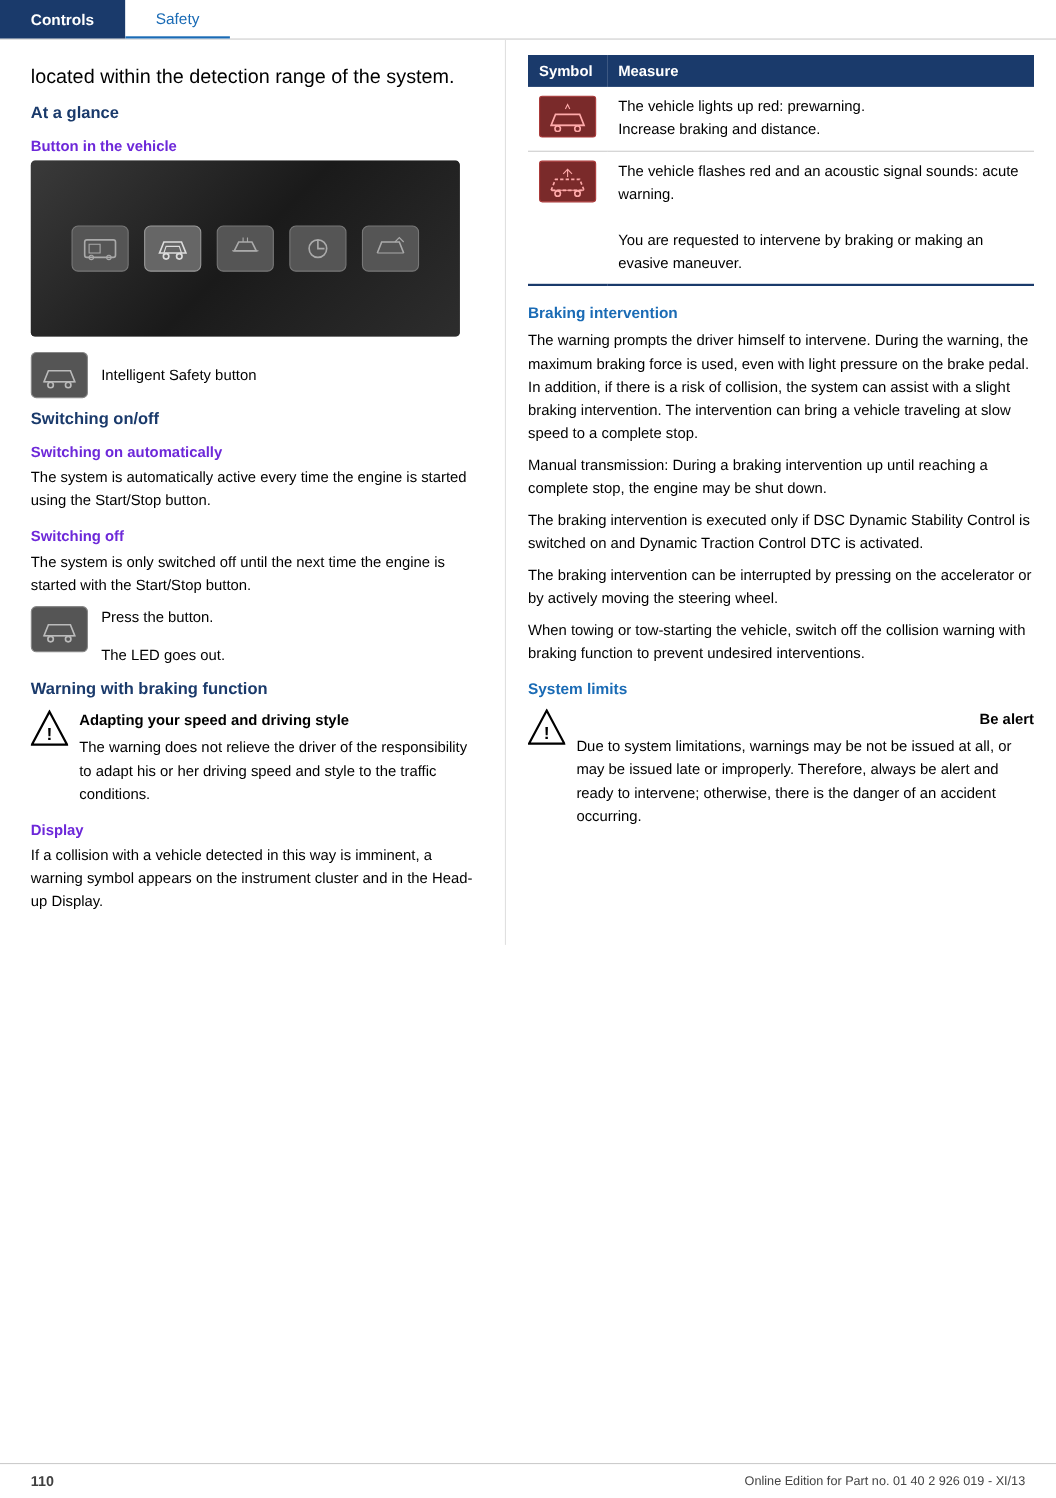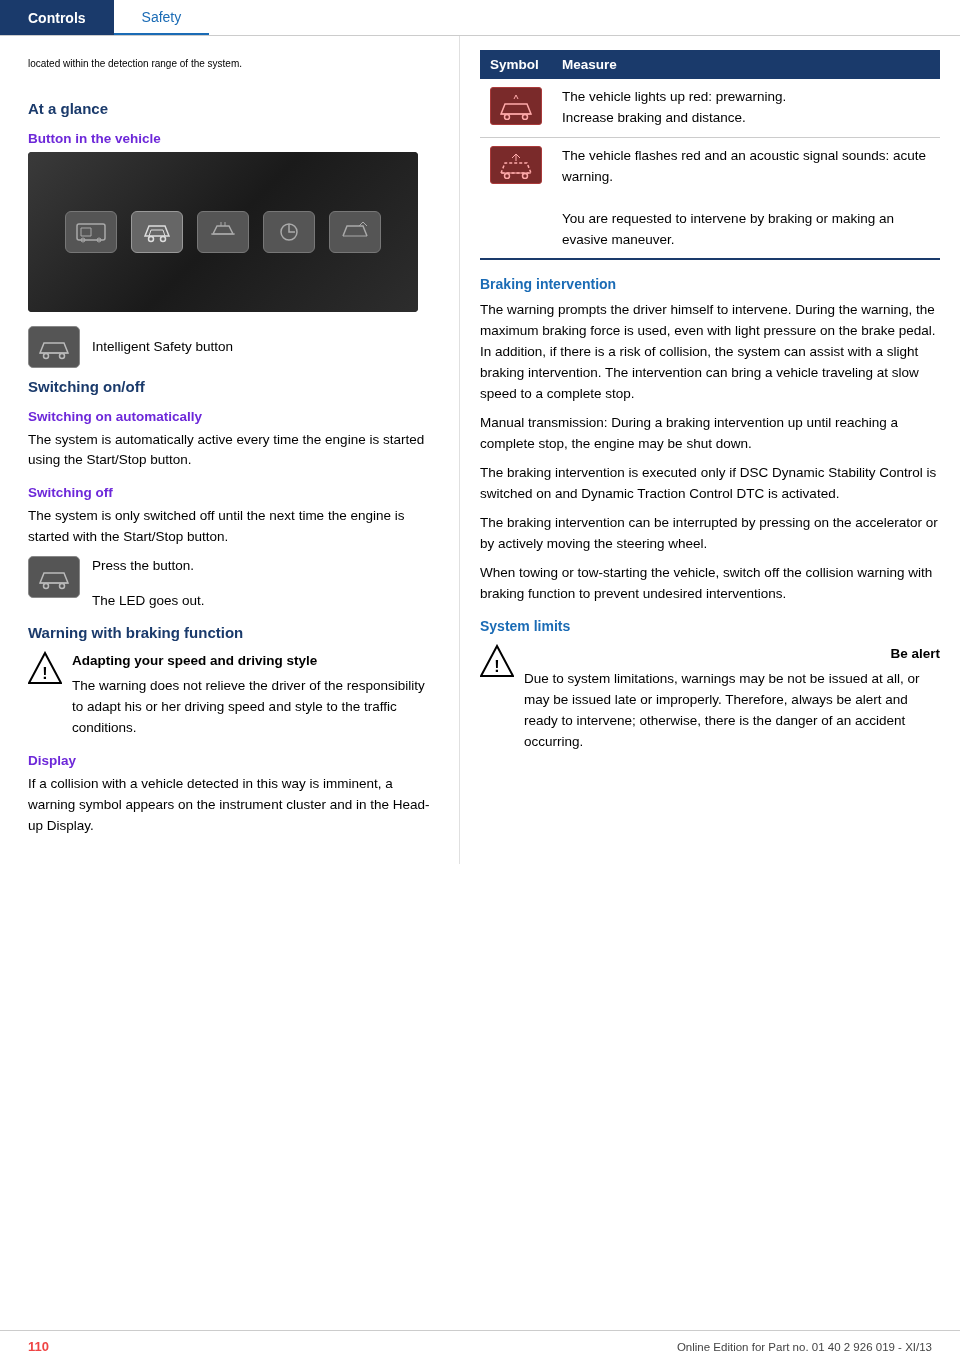--- a/index.html
+++ b/index.html
@@ -51,23 +51,23 @@
       border-right: 1px solid #e0e0e0;
     }
 
     
     .right-col {
       width: 500px;
       padding: 14px 20px 20px 20px;
     }
 
     .intro-text {
-      font-size: 10px;
+      font-size: 18px;
       line-height: 1.55;
-      margin-bottom: 28px;
+      margin-bottom: 10px;
       color: #000;
     }
 
     .section-heading {
       color: #1a3a6b;
       font-size: 15px;
       font-weight: bold;
       margin-bottom: 8px;
       margin-top: 4px;
     }
@@ -234,21 +234,21 @@
       display: flex;
       align-items: center;
       justify-content: space-between;
       padding: 0 28px;
       font-size: 11.5px;
       color: #444;
     }
     .page-number {
       font-size: 13px;
       font-weight: bold;
-      color: #ef4444;
+      color: #404040;
     }
 
     .right-section-heading {
       color: #1a6bb5;
       font-size: 14px;
       font-weight: bold;
       margin: 14px 0 8px 0;
     }
   </style>
 </head>

